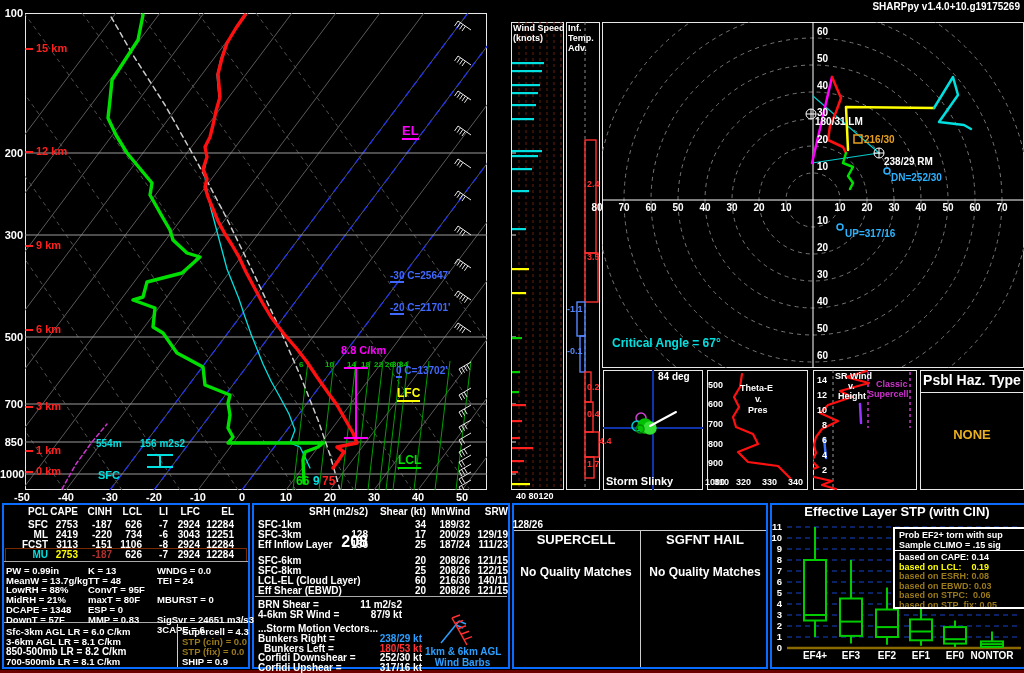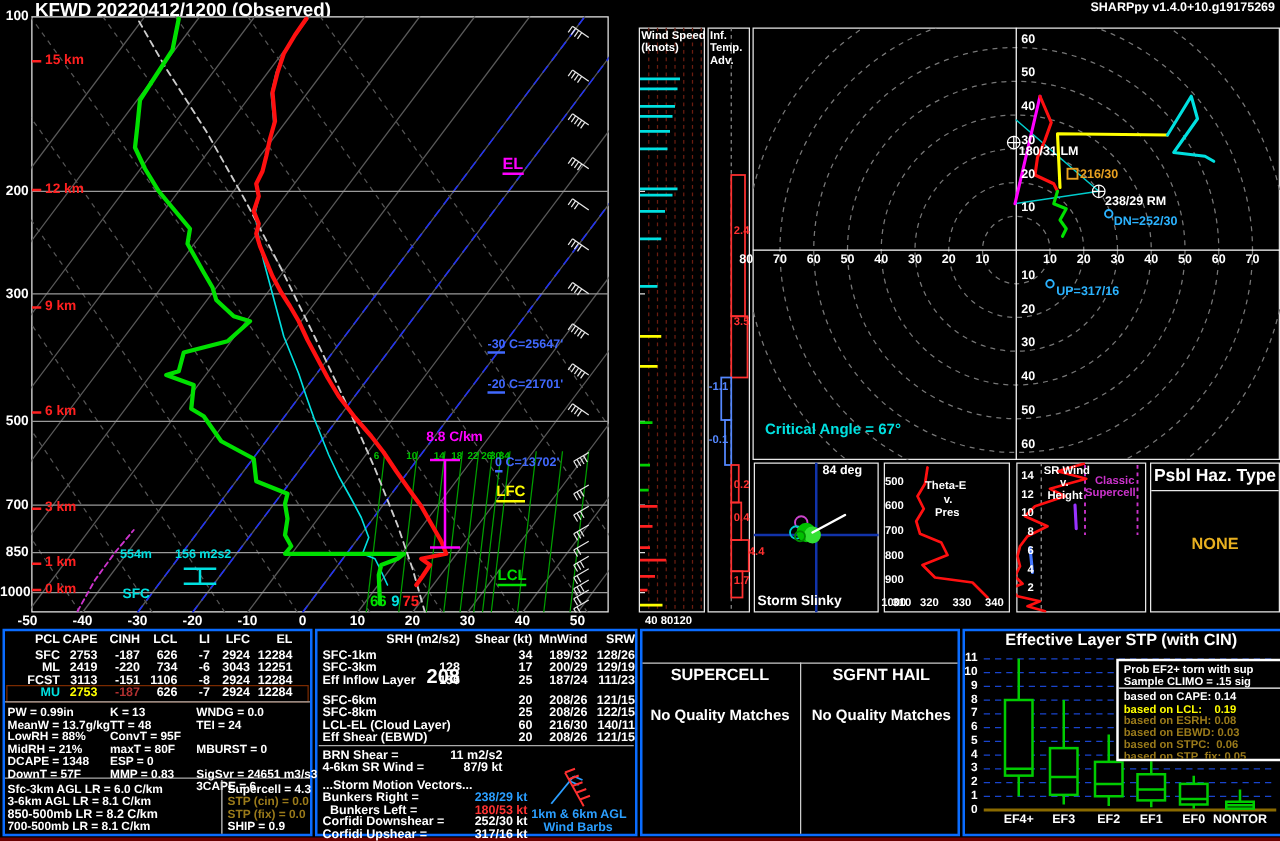--- a/index.html
+++ b/index.html
@@ -8,21 +8,20 @@
   .t{position:absolute;color:#fff;white-space:nowrap;line-height:1.05;}
   .panel{position:absolute;border:1px solid #e8e8e8;box-sizing:border-box;background:#000;}
   .bpanel{position:absolute;border:2px solid #0a6cff;box-sizing:border-box;background:#000;}
   svg{position:absolute;left:0;top:0;}
   .u{border-bottom:2px solid currentColor;padding-bottom:0px;}
 </style>
 </head>
 <body>
 <div id="app">
 
-<div class="t" style="left:28px;top:1px;font-size:15px;">KFWD   20220412/1200  (Observed)</div>
 <div class="t" style="left:824px;top:2px;font-size:10px;width:196px;text-align:right;">SHARPpy v1.4.0+10.g19175269</div>
 
 <div class="panel" style="left:25px;top:13px;width:462px;height:477px;"></div>
 <svg id="sk" width="462" height="477" viewBox="25 13 462 477" style="left:25px;top:13px;">
       <line x1="-242" y1="490" x2="116" y2="13" stroke="#5a5a5a" stroke-width="1"></line>
       <line x1="-198" y1="490" x2="160" y2="13" stroke="#5a5a5a" stroke-width="1"></line>
       <line x1="-154" y1="490" x2="204" y2="13" stroke="#5a5a5a" stroke-width="1"></line>
       <line x1="-110" y1="490" x2="248" y2="13" stroke="#5a5a5a" stroke-width="1"></line>
       <line x1="-66" y1="490" x2="292" y2="13" stroke="#5a5a5a" stroke-width="1"></line>
       <line x1="-22" y1="490" x2="336" y2="13" stroke="#5a5a5a" stroke-width="1"></line>
@@ -545,21 +544,21 @@
     <div class="t" style="left: 182px; top: 647px; font-size: 9.5px; color: rgb(154, 122, 26);">STP (fix) = 0.0</div>
     <div class="t" style="left: 182px; top: 657px; font-size: 9.5px; color: rgb(255, 255, 255);">SHIP = 0.9</div>
     <div class="t" style="left: 306px; top: 507px; font-size: 10px; color: rgb(255, 255, 255); width: 62px; text-align: right;">SRH (m2/s2)</div>
     <div class="t" style="left: 364px; top: 507px; font-size: 10px; color: rgb(255, 255, 255); width: 62px; text-align: right;">Shear (kt)</div>
     <div class="t" style="left: 408px; top: 507px; font-size: 10px; color: rgb(255, 255, 255); width: 62px; text-align: right;">MnWind</div>
     <div class="t" style="left: 446px; top: 507px; font-size: 10px; color: rgb(255, 255, 255); width: 62px; text-align: right;">SRW</div>
     <div class="t" style="left: 258px; top: 520px; font-size: 10px; color: rgb(255, 255, 255);">SFC-1km</div>
     <div class="t" style="left: 306px; top: 520px; font-size: 16px; color: rgb(255, 255, 255); width: 62px; text-align: right; margin-top: 14px;">208</div>
     <div class="t" style="left: 364px; top: 520px; font-size: 10px; color: rgb(255, 255, 255); width: 62px; text-align: right;">34</div>
     <div class="t" style="left: 408px; top: 520px; font-size: 10px; color: rgb(255, 255, 255); width: 62px; text-align: right;">189/32</div>
-    <div class="t" style="left: 446px; top: 520px; font-size: 10px; color: rgb(255, 255, 255); width: 62px; text-align: right;">128/26</div>
+    <div class="t" style="left: 446px; top: 520px; font-size: 10px; color: rgb(255, 255, 255); width: 62px; text-align: right; padding-left: 35px;">128/26</div>
     <div class="t" style="left: 258px; top: 530px; font-size: 10px; color: rgb(255, 255, 255);">SFC-3km</div>
     <div class="t" style="left: 306px; top: 530px; font-size: 10px; color: rgb(255, 255, 255); width: 62px; text-align: right;">128</div>
     <div class="t" style="left: 364px; top: 530px; font-size: 10px; color: rgb(255, 255, 255); width: 62px; text-align: right;">17</div>
     <div class="t" style="left: 408px; top: 530px; font-size: 10px; color: rgb(255, 255, 255); width: 62px; text-align: right;">200/29</div>
     <div class="t" style="left: 446px; top: 530px; font-size: 10px; color: rgb(255, 255, 255); width: 62px; text-align: right;">129/19</div>
     <div class="t" style="left: 258px; top: 540px; font-size: 10px; color: rgb(255, 255, 255);">Eff Inflow Layer</div>
     <div class="t" style="left: 306px; top: 540px; font-size: 10px; color: rgb(255, 255, 255); width: 62px; text-align: right;">156</div>
     <div class="t" style="left: 364px; top: 540px; font-size: 10px; color: rgb(255, 255, 255); width: 62px; text-align: right;">25</div>
     <div class="t" style="left: 408px; top: 540px; font-size: 10px; color: rgb(255, 255, 255); width: 62px; text-align: right;">187/24</div>
     <div class="t" style="left: 446px; top: 540px; font-size: 10px; color: rgb(255, 255, 255); width: 62px; text-align: right;">111/23</div>

